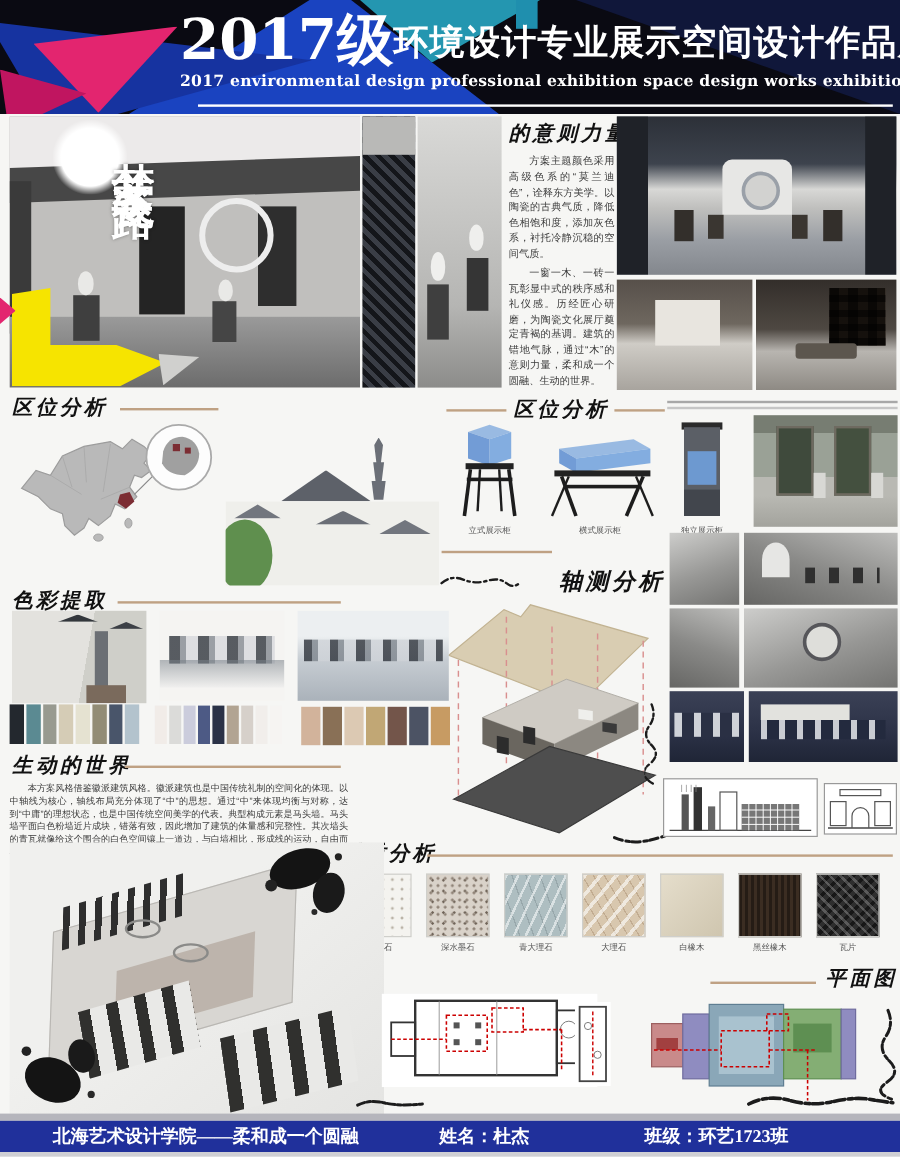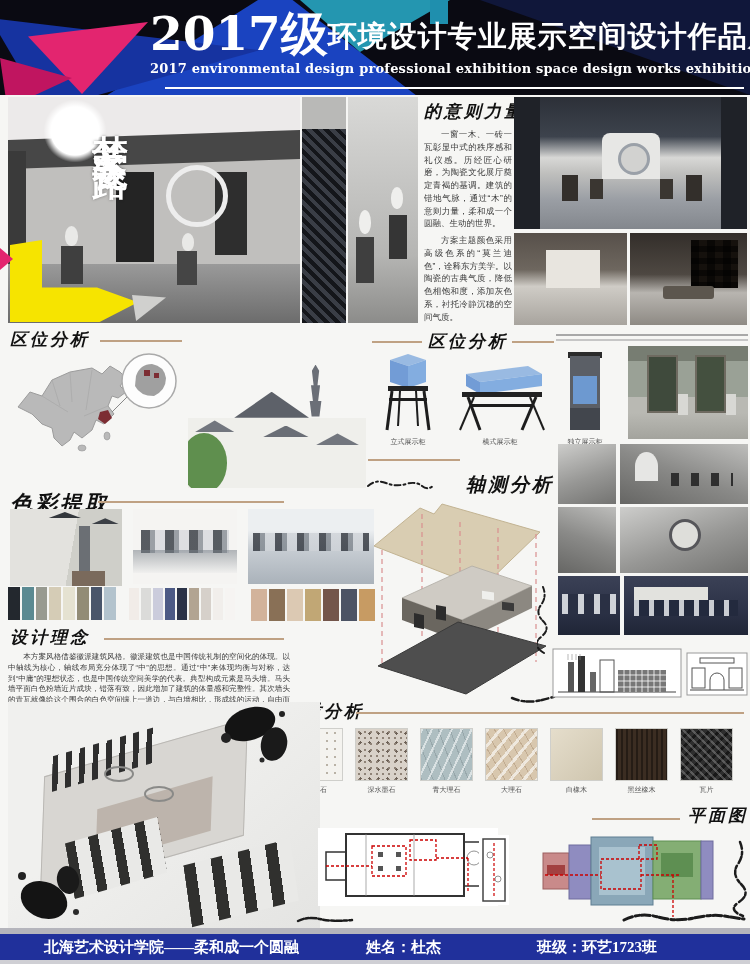--- a/index.html
+++ b/index.html
@@ -73,22 +73,22 @@
     <div class="abs" style="left:61%;top:40%;width:12px;height:22px;background:#efefed;border-radius:50% 50% 45% 45%;"></div>
   </div>
   <div class="abs" style="left:44px;top:100px;width:62px;height:62px;background:radial-gradient(circle,#ffffff 55%,rgba(255,255,255,0) 72%);"></div>
   <div class="abs" style="left:86px;top:106px;height:210px;writing-mode:vertical-rl;font-family:'DejaVu Serif',serif;font-weight:700;font-size:36px;color:#fff;letter-spacing:10px;text-shadow:0 0 3px rgba(0,0,0,.35);">梦萦瓷路</div>
   <div class="abs" style="left:10px;top:240px;width:128px;height:82px;background:#f6e400;clip-path:polygon(0 6%,25% 0,25% 58%,68% 58%,100% 76%,70% 100%,0 100%);"></div>
   <div class="abs" style="left:132px;top:295px;width:34px;height:26px;background:#d0d0ce;clip-path:polygon(0 0,100% 10%,12% 100%);"></div>
   <div class="abs" style="left:0;top:248px;width:13px;height:22px;background:#e3256f;clip-path:polygon(0 0,100% 50%,0 100%);"></div>
 
   <div class="abs cal" style="left:424px;top:100px;font-size:17px;">的意则力量</div>
   <div class="abs para" style="left:424px;top:128px;width:88px;font-size:8.5px;">
+    <p>方案主题颜色采用高级色系的“莫兰迪色”，诠释东方美学。以陶瓷的古典气质，降低色相饱和度，添加灰色系，衬托冷静沉稳的空间气质。</p>
     <p>一窗一木、一砖一瓦彰显中式的秩序感和礼仪感。历经匠心研磨，为陶瓷文化展厅奠定青褐的基调。建筑的错地气脉，通过“木”的意则力量，柔和成一个圆融、生动的世界。</p>
-    <p>方案主题颜色采用高级色系的“莫兰迪色”，诠释东方美学。以陶瓷的古典气质，降低色相饱和度，添加灰色系，衬托冷静沉稳的空间气质。</p>
   </div>
 
   <div class="abs ph" style="left:514px;top:97px;width:233px;height:132px;background:linear-gradient(180deg,#2c3038 0%,#3d434d 30%,#d8d8d6 46%,#bfbfbd 58%,#9a9ea4 78%,#83878d 100%);">
     <div class="abs" style="left:0;top:0;width:26px;height:100%;background:#1f2228;"></div>
     <div class="abs" style="right:0;top:0;width:26px;height:100%;background:#1f2228;"></div>
     <div class="abs" style="left:88px;top:36px;width:58px;height:46px;background:#e7e7e5;border-radius:8px 8px 0 0;"></div>
     <div class="abs" style="left:104px;top:46px;width:26px;height:26px;border:3px solid #9aa0a8;border-radius:50%;background:#d2d2d0;"></div>
     <div class="abs" style="left:48px;top:78px;width:16px;height:26px;background:#332f2b;"></div>
     <div class="abs" style="left:76px;top:82px;width:13px;height:20px;background:#3a3631;"></div>
     <div class="abs" style="left:146px;top:82px;width:13px;height:20px;background:#3a3631;"></div>
@@ -182,21 +182,21 @@
     <polygon points="100,150 170,116 170,138 100,172" fill="#8c8881"></polygon>
     <rect x="52" y="132" width="10" height="14" fill="#2c2c2c" transform="skewY(12)"></rect>
     <rect x="74" y="122" width="10" height="14" fill="#2c2c2c" transform="skewY(10)"></rect>
     <rect x="120" y="104" width="12" height="8" fill="#efefec" transform="skewY(8)"></rect>
     <rect x="140" y="112" width="12" height="8" fill="#3a3a3a" transform="skewY(8)"></rect>
     <polygon points="16,196 96,152 184,176 104,224" fill="#4e4e4e"></polygon>
     <polygon points="16,196 96,152 184,176 104,224" fill="none" stroke="#3a3a3a" stroke-width="1"></polygon>
     <path d="M150,228 q14,6 30,2 t12,-4" stroke="#1c1c1c" stroke-width="2.5" fill="none" stroke-linecap="round" stroke-dasharray="7 3 3 2"></path>
   </svg>
 
-  <div class="abs cal" style="left:10px;top:489px;font-size:22px;font-family:Liberation Serif, serif;">色彩提取</div>
+  <div class="abs cal" style="left:10px;top:489px;font-size:17px;font-family:Liberation Serif, serif;">色彩提取</div>
   <div class="abs rule" style="left:98px;top:501px;width:186px;"></div>
   <div class="abs ph" style="left:10px;top:509px;width:112px;height:77px;background:linear-gradient(100deg,#e3e2de 0 55%,#cfcfc9 55% 100%);">
     <div class="abs" style="left:34%;top:4%;width:30%;height:8%;background:#33373c;clip-path:polygon(0 100%,50% 0,100% 100%);"></div>
     <div class="abs" style="left:72%;top:12%;width:26%;height:8%;background:#3c4046;clip-path:polygon(0 100%,50% 0,100% 100%);"></div>
     <div class="abs" style="left:62%;top:22%;width:9%;height:60%;background:#6b6f74;"></div>
     <div class="abs" style="left:55%;top:80%;width:30%;height:20%;background:#7a6a5c;"></div>
   </div>
   <div class="abs ph" style="left:133px;top:509px;width:104px;height:75px;background:#f5f4f2;">
     <div class="abs" style="left:8%;top:28%;width:84%;height:30%;background:repeating-linear-gradient(90deg,#3c4148 0 9px,#8b9097 9px 14px,#d9dade 14px 24px);opacity:.85;"></div>
     <div class="abs" style="left:0;top:55%;width:100%;height:30%;background:linear-gradient(180deg,rgba(120,128,136,.55),rgba(200,204,210,.1));"></div>
@@ -228,21 +228,21 @@
   <div class="abs strip" style="left:251px;top:589px;width:124px;height:32px;">
       <div class="sw" style="background: rgb(210, 179, 155);"></div>
       <div class="sw" style="background: rgb(137, 112, 86);"></div>
       <div class="sw" style="background: rgb(220, 201, 179);"></div>
       <div class="sw" style="background: rgb(193, 167, 117);"></div>
       <div class="sw" style="background: rgb(115, 85, 74);"></div>
       <div class="sw" style="background: rgb(76, 83, 100);"></div>
       <div class="sw" style="background: rgb(199, 155, 99);"></div>
     </div>
 
-  <div class="abs cal" style="left:10px;top:626px;font-size:17px;">设计理念</div>
+  <div class="abs cal" style="left:10px;top:626px;font-size:17px;">生动的世界</div>
   <div class="abs rule" style="left:104px;top:638px;width:180px;"></div>
   <div class="abs para" style="left:8px;top:652px;width:282px;font-size:7.6px;text-indent:2em;line-height:1.42;">本方案风格借鉴徽派建筑风格。徽派建筑也是中国传统礼制的空间化的体现。以中轴线为核心，轴线布局充分体现了“中”的思想。通过“中”来体现均衡与对称，达到“中庸”的理想状态，也是中国传统空间美学的代表。典型构成元素是马头墙。马头墙平面白色粉墙近片成块，错落有致，因此增加了建筑的体量感和完整性。其次墙头的青瓦就像给这个围合的白色空间镶上一道边，与白墙相比，形成线的运动，自由而有节制，活泼而不轻佻，节奏明快，韵律感强。</div>
 
   <div class="abs ph" style="left:628px;top:346px;width:120px;height:93px;background:linear-gradient(180deg,#777d72 0 16%,#9aa196 16% 55%,#b9b9b3 55% 72%,#a3a39d 100%);">
     <div class="abs" style="left:16%;top:10%;width:22%;height:58%;background:#3f4a3c;border:2px solid #6e6a60;"></div>
     <div class="abs" style="left:56%;top:10%;width:22%;height:58%;background:#44503f;border:2px solid #6e6a60;"></div>
     <div class="abs" style="left:42%;top:52%;width:8%;height:22%;background:#d8d8d4;"></div>
     <div class="abs" style="left:82%;top:52%;width:8%;height:22%;background:#d8d8d4;"></div>
   </div>
   <div class="abs ph grayph1" style="left:558px;top:444px;width:58px;height:60px;"></div>

